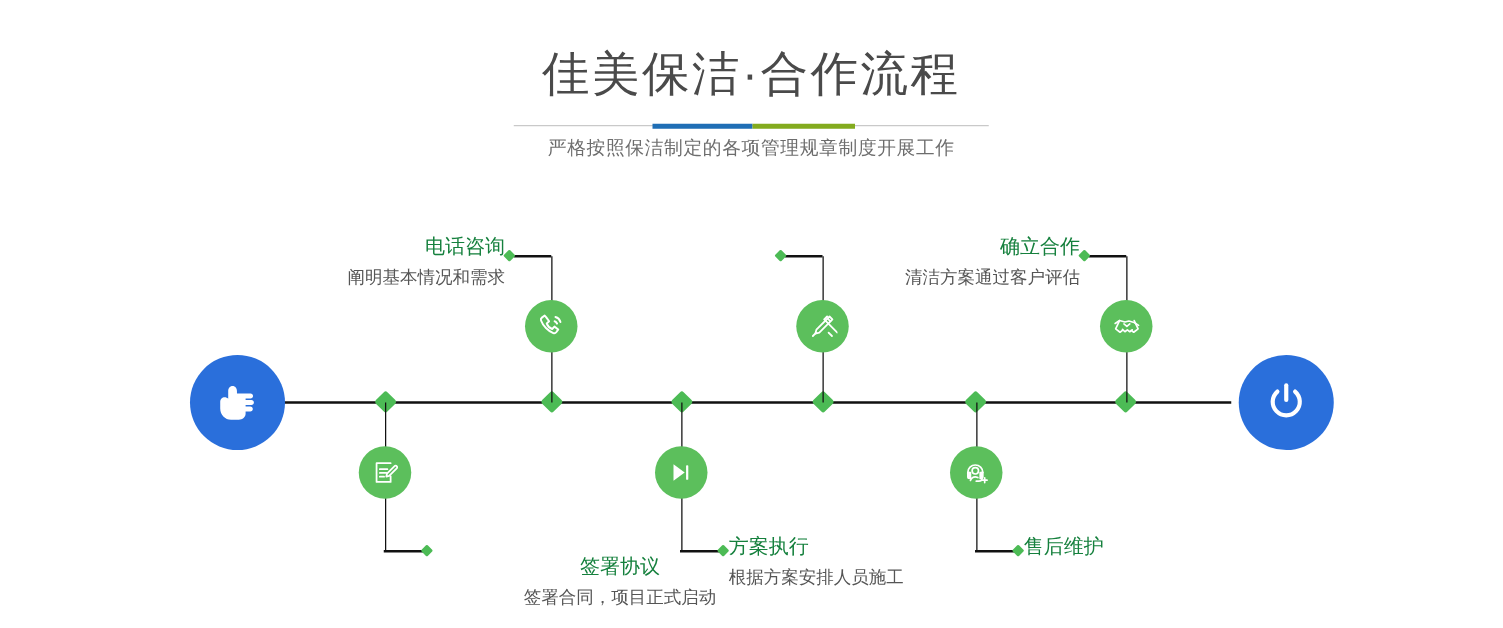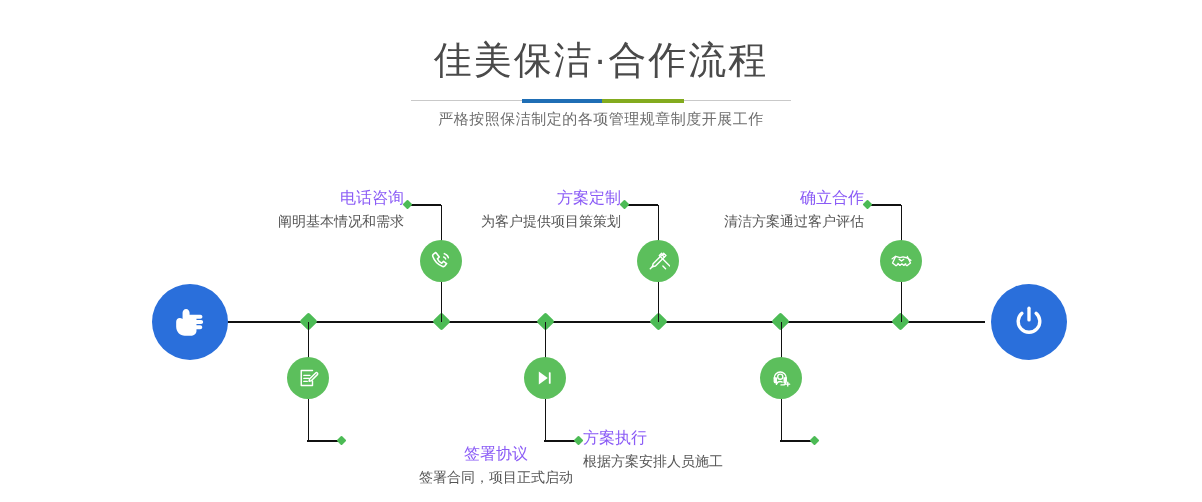--- a/index.html
+++ b/index.html
@@ -59,21 +59,21 @@
     position:absolute;width:42px;height:42px;border-radius:50%;
     background:#5cbf5c;display:flex;align-items:center;justify-content:center;
   }
   .node-circle svg{display:block;}
 
   .vline{position:absolute;width:1.5px;background:#111;}
   .hline{position:absolute;height:1.5px;background:#111;}
 
   .lbl{position:absolute;}
   .lbl .lbl-title{
-    font-size:16px;line-height:20px;color:#8b5cf6;white-space:nowrap;
+    font-size:16px;line-height:20px;color:#15803d;white-space:nowrap;
   }
   .lbl .lbl-desc{
     font-size:14px;line-height:18px;color:#555;white-space:nowrap;margin-top:4px;
   }
   .lbl.up{text-align:right;}
   .lbl.down{text-align:left;}
 </style>
 </head>
 <body>
 
@@ -157,24 +157,20 @@
   <div class="node-circle" style="left:637px;top:240px;">
     <span>
       <svg width="24" height="24" viewBox="0 0 32 32" fill="none" stroke="#ffffff" stroke-width="1.9" stroke-linecap="round" stroke-linejoin="round">
         <path d="M23.5 5.6l3.1 3.1-14 14-4.2 1.1 1.1-4.2 14-14z"></path>
         <path d="M21.4 7.7l3.1 3.1"></path>
         <path d="M8.3 5.6l3.1 3.1-14 14" transform="translate(14.6,0) scale(-1,1) translate(-14.6,0)"></path>
         <path d="M9.3 22.8l-3.6 3.6"></path>
         <path d="M22.5 22.8l3.6 3.6"></path>
       </svg>
     </span>
-  </div>
-  <div class="lbl up" style="left:360px;top:188px;width:261px;">
-    <div class="lbl-title">方案定制</div>
-    <div class="lbl-desc">为客户提供项目策策划</div>
   </div>
 
   <div class="vline" style="left:544.5px;top:322px;height:119px;"></div>
   <div class="hline" style="left:544px;top:440px;width:33px;"></div>
   <div class="diamond small" style="left:575px;top:437px;"></div>
   <div class="node-circle" style="left:524px;top:357px;">
     <span>
       <svg width="22" height="22" viewBox="0 0 32 32" fill="#ffffff">
         <path d="M7 6.5l13 9.5-13 9.5z"></path>
         <rect x="21.6" y="7.5" width="2.6" height="17" rx="1"></rect>
@@ -216,15 +212,16 @@
         <path d="M23 16v4.5a1.8 1.8 0 0 1-1.8 1.8h-1V16h1A1.8 1.8 0 0 1 23 16z" fill="#ffffff"></path>
         <path d="M22 21.5v1.2c0 1.4-1.5 2.5-3.3 2.5H16"></path>
         <circle cx="15" cy="14.2" r="3.4"></circle>
         <path d="M9.8 24.5c1-2.4 2.9-3.8 5.2-3.8 1 0 1.9.3 2.7.7"></path>
         <path d="M22.5 24.2h5"></path>
         <path d="M25 21.7v5"></path>
       </svg>
     </span>
   </div>
   <div class="lbl down" style="left:819px;top:428px;width:330px;">
+    <div class="lbl-title">售后维护</div>
   </div>
 
 </div>
 
 </body></html>

